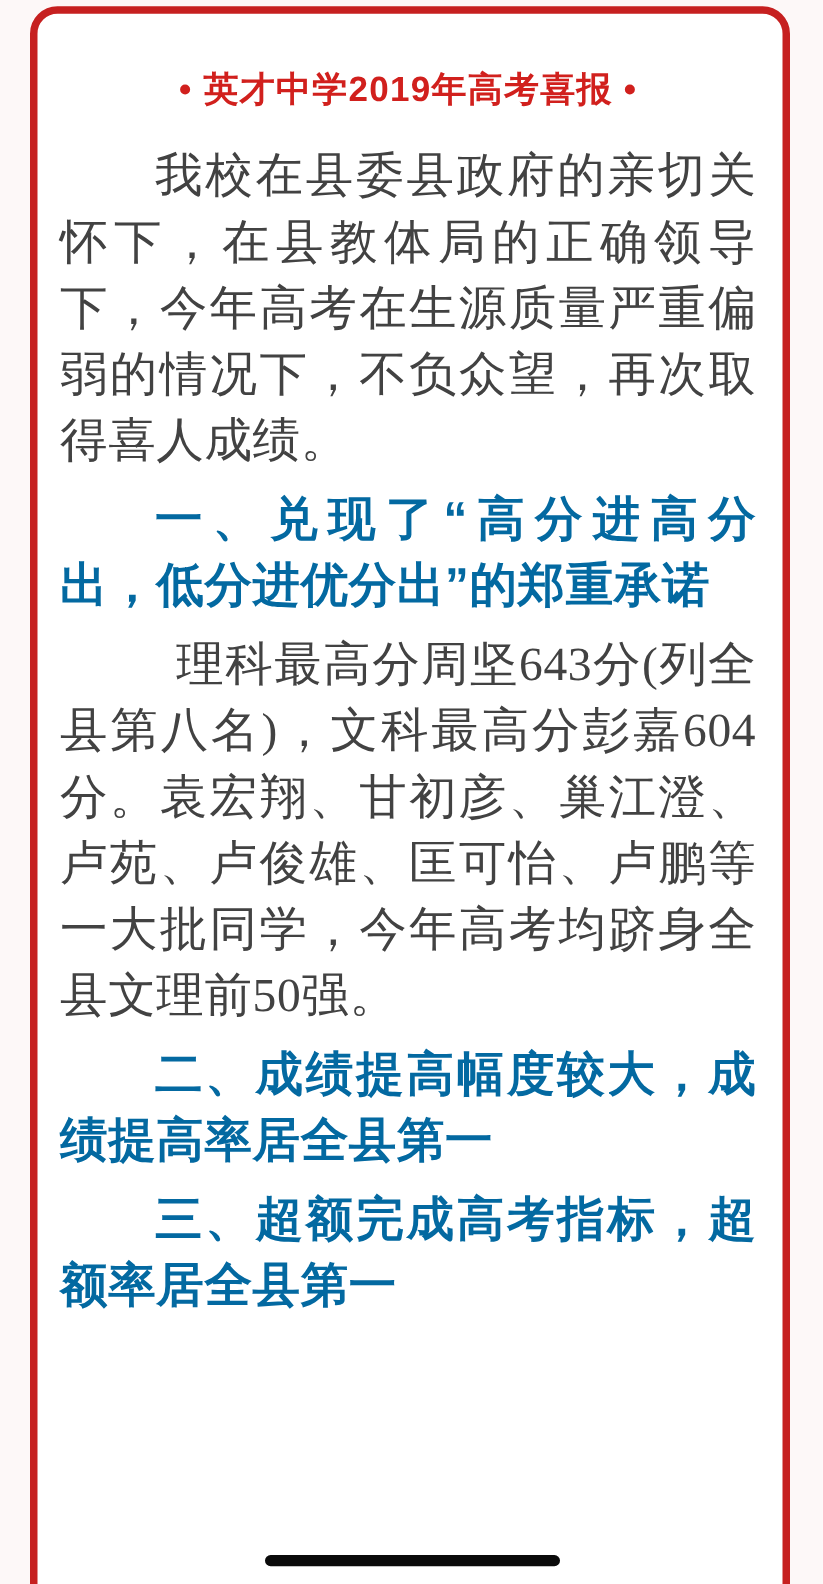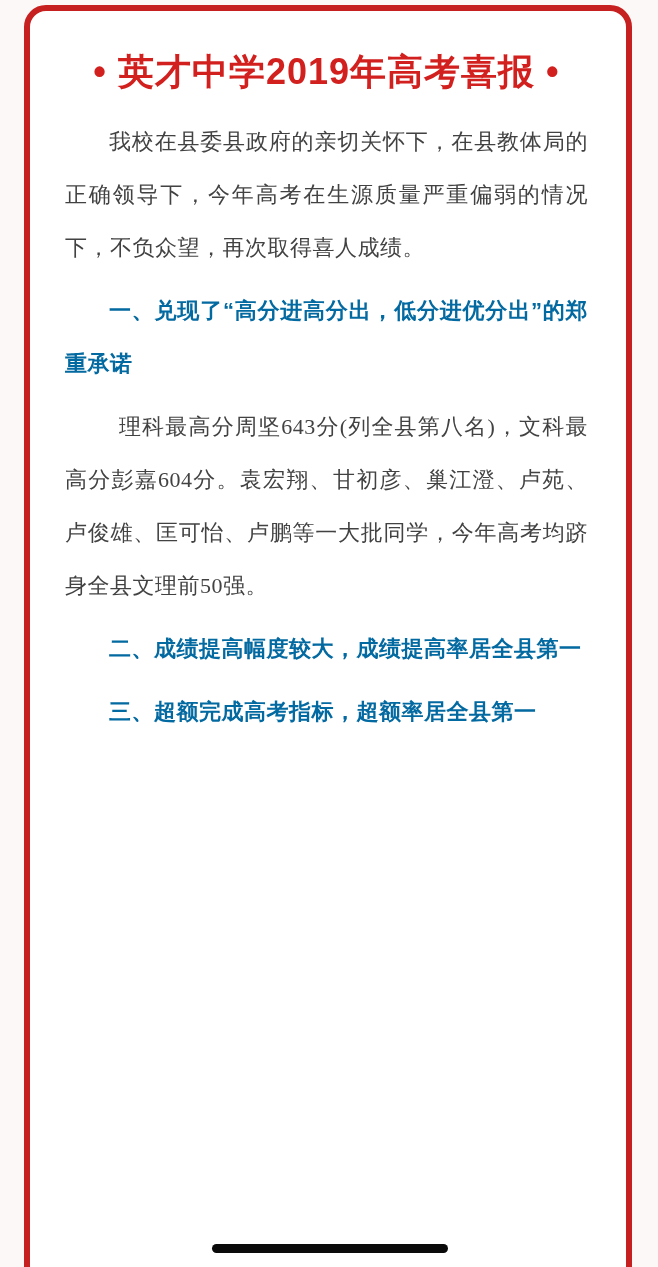--- a/index.html
+++ b/index.html
@@ -23,31 +23,31 @@
     border-radius: 22px;
   }
 
   .card-content {
     padding: 0 21px 0 18px;
   }
 
   .doc-title {
     margin: 36px 0 18px 0;
     text-align: center;
-    font-size: 36px;
+    font-size: 28px;
     line-height: 50px;
     font-weight: bold;
     letter-spacing: 1px;
     color: var(--accent-red, #d1201d);
   }
 
   .para {
-    font-size: 22px;
+    font-size: 38px;
     line-height: 53px;
-    margin: 10px 17px;
+    margin: 10px 0;
     color: var(--text-color, #424242);
     text-align: justify;
     text-indent: 2em;
     letter-spacing: 0.5px;
   }
 
   .para.heading {
     font-weight: bold;
     color: #0369a1;
   }

